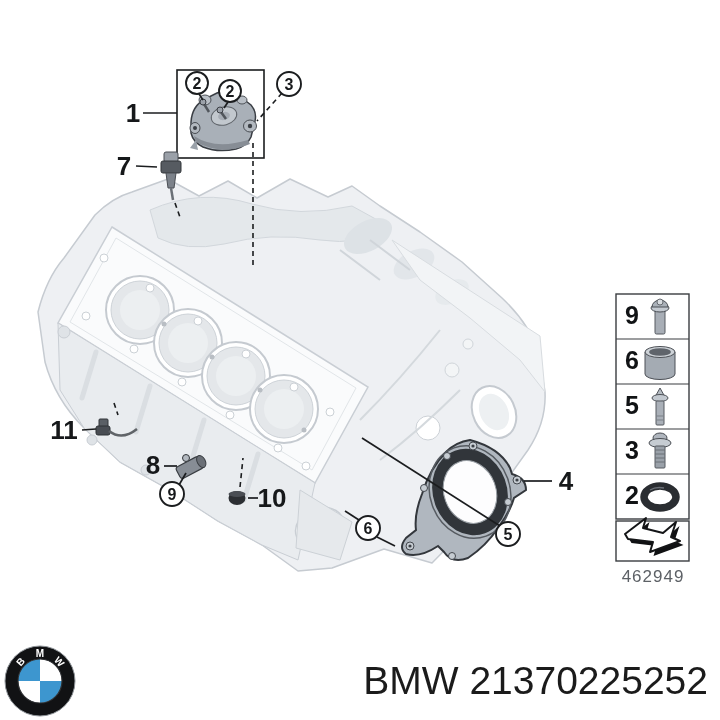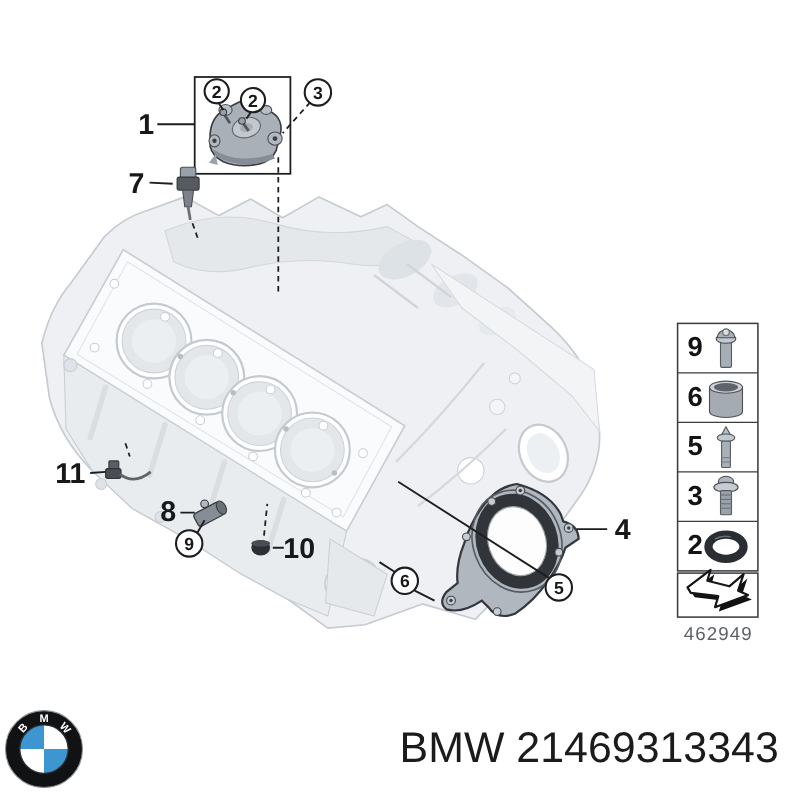--- a/index.html
+++ b/index.html
@@ -332,16 +332,16 @@
       <circle cx="36" cy="36" r="35" fill="#111214"></circle>
       <circle cx="36" cy="36" r="35" fill="none" stroke="#8d9297" stroke-width="1"></circle>
       <circle cx="36" cy="36" r="22" fill="#ffffff"></circle>
       <path d="M36,14 A22,22 0 0 0 14,36 L36,36 Z" fill="#3d96cf"></path>
       <path d="M36,58 A22,22 0 0 0 58,36 L36,36 Z" fill="#3d96cf"></path>
       <circle cx="36" cy="36" r="22" fill="none" stroke="#2c2e31" stroke-width="1.2"></circle>
       <text x="17" y="20" font-size="10" font-weight="bold" fill="#ffffff" text-anchor="middle" transform="rotate(-48 17 17)" font-family="Liberation Sans, sans-serif">B</text>
       <text x="36" y="11.5" font-size="10" font-weight="bold" fill="#ffffff" text-anchor="middle" font-family="Liberation Sans, sans-serif">M</text>
       <text x="55" y="20" font-size="10" font-weight="bold" fill="#ffffff" text-anchor="middle" transform="rotate(48 55 17)" font-family="Liberation Sans, sans-serif">W</text>
     </svg>
-    <span id="brand-caption">BMW 21469313343</span>
+    <span id="brand-caption">BMW 21370225252</span>
   </div>
 
 </div>
 
 </body></html>

